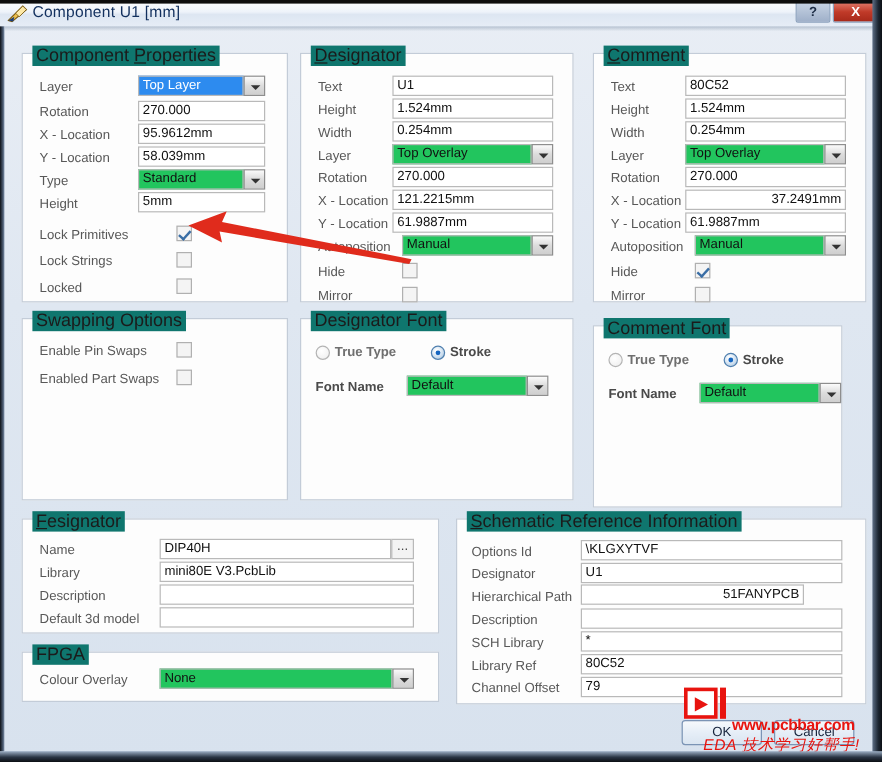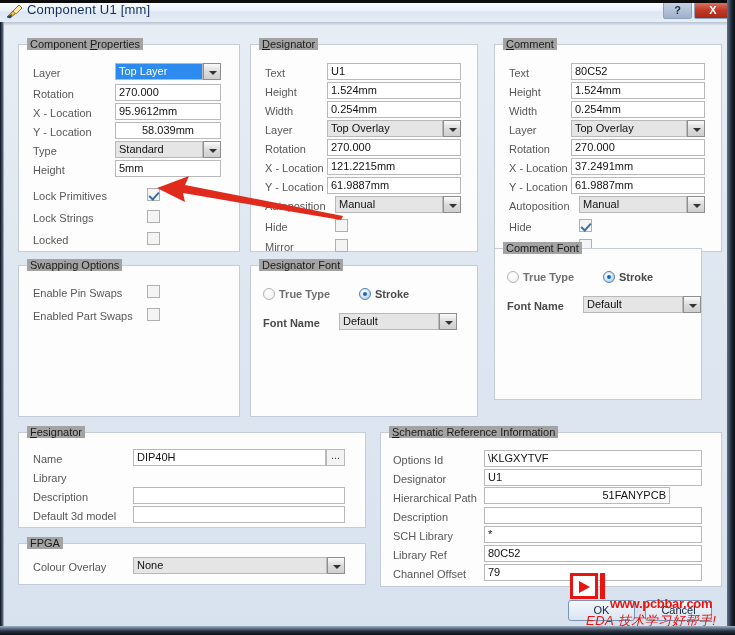--- a/index.html
+++ b/index.html
@@ -56,38 +56,38 @@
   }
   
   .group{
     position:absolute;
     border:1px solid #c3ccd8;
     background:#fdfdfd;
     box-sizing:border-box;
   }
   .group-title{
     position:absolute;top:-7px;left:8px;
-    background:#a3a3a3;padding:0 3px;
-    font-size:11px;color:#1b1b1b;white-space:nowrap;
+    background:#0f766e;padding:0 3px;
+    font-size:15px;color:#1b1b1b;white-space:nowrap;
   }
   .group-title u{text-decoration:underline;}
   
   .lbl{
     position:absolute;font-size:11px;color:#585858;white-space:nowrap;
   }
   .field{
     position:absolute;box-sizing:border-box;
     border:1px solid #b9b9b9;background:#ffffff;
     height:17px;line-height:15px;font-size:11px;color:#111;
     padding:0 3px;white-space:nowrap;overflow:hidden;
   }
   .combo{position:absolute;box-sizing:border-box;height:17px;}
   .combo .cbox{
     position:absolute;left:0;top:0;right:18px;height:17px;box-sizing:border-box;
-    border:1px solid #b9b9b9;background:#e5e5e5;
+    border:1px solid #b9b9b9;background:#22c55e;
     line-height:15px;font-size:11px;color:#111;padding:0 3px;
     white-space:nowrap;overflow:hidden;
   }
   .combo.sel .cbox{background:#2d8bef;color:#fff;}
   .combo .cbtn{
     position:absolute;right:0;top:0;width:18px;height:17px;box-sizing:border-box;
     border:1px solid #8e8e8e;
     background:linear-gradient(180deg,#fbfbfb,#dcdcdc 50%,#cfcfcf);
   }
   .combo .cbtn:after{
@@ -180,21 +180,21 @@
       <div class="cbtn"></div>
     </div>
 
     <span class="lbl" style="left:14px;top:43px;">Rotation</span>
     <div class="field" style="left:96px;top:39px;width:106px;">270.000</div>
 
     <span class="lbl" style="left:14px;top:62px;">X - Location</span>
     <div class="field" style="left:96px;top:58px;width:106px;">95.9612mm</div>
 
     <span class="lbl" style="left:14px;top:81px;">Y - Location</span>
-    <div class="field" style="left:96px;top:77px;width:106px;text-align:center;">58.039mm</div>
+    <div class="field" style="left:96px;top:77px;width:106px;">58.039mm</div>
 
     <span class="lbl" style="left:14px;top:100px;">Type</span>
     <div class="combo" style="left:96px;top:96px;width:106px;">
       <div class="cbox">Standard</div>
       <div class="cbtn"></div>
     </div>
 
     <span class="lbl" style="left:14px;top:119px;">Height</span>
     <div class="field" style="left:96px;top:115px;width:106px;">5mm</div>
 
@@ -263,21 +263,21 @@
     <span class="lbl" style="left:14px;top:79px;">Layer</span>
     <div class="combo" style="left:76px;top:75px;width:134px;">
       <div class="cbox">Top Overlay</div>
       <div class="cbtn"></div>
     </div>
 
     <span class="lbl" style="left:14px;top:98px;">Rotation</span>
     <div class="field" style="left:76px;top:94px;width:134px;">270.000</div>
 
     <span class="lbl" style="left:14px;top:117px;">X - Location</span>
-    <div class="field" style="left:76px;top:113px;width:134px;">37.2491mm</div>
+    <div class="field" style="left:76px;top:113px;width:134px;text-align:right;">37.2491mm</div>
 
     <span class="lbl" style="left:14px;top:136px;">Y - Location</span>
     <div class="field" style="left:76px;top:132px;width:134px;">61.9887mm</div>
 
     <span class="lbl" style="left:14px;top:155px;">Autoposition</span>
     <div class="combo" style="left:84px;top:151px;width:126px;">
       <div class="cbox">Manual</div>
       <div class="cbtn"></div>
     </div>
 
@@ -307,21 +307,21 @@
     <div class="radio on" style="left:108px;top:22px;"></div>
     <span class="radio-lbl" style="left:124px;top:22px;">Stroke</span>
 
     <span class="radio-lbl" style="left:12px;top:51px;">Font Name</span>
     <div class="combo" style="left:88px;top:47px;width:118px;">
       <div class="cbox">Default</div>
       <div class="cbtn"></div>
     </div>
   </div>
 
-  <div class="group" style="left:494px;top:248px;width:208px;height:152px;">
+  <div class="group" style="left:494px;top:271px;width:208px;height:152px;">
     <span class="group-title">Comment Font</span>
 
     <div class="radio" style="left:12px;top:22px;"></div>
     <span class="radio-lbl dim" style="left:28px;top:22px;">True Type</span>
 
     <div class="radio on" style="left:108px;top:22px;"></div>
     <span class="radio-lbl" style="left:124px;top:22px;">Stroke</span>
 
     <span class="radio-lbl" style="left:12px;top:51px;">Font Name</span>
     <div class="combo" style="left:88px;top:47px;width:118px;">
@@ -331,20 +331,21 @@
   </div>
 
   <div class="group" style="left:18px;top:432px;width:348px;height:96px;">
     <span class="group-title"><u>F</u><span>esignator</span></span>
 
     <span class="lbl" style="left:14px;top:20px;">Name</span>
     <div class="field" style="left:114px;top:16px;width:193px;">DIP40H</div>
     <div class="ellipsis-btn" style="left:307px;top:16px;">...</div>
 
     <span class="lbl" style="left:14px;top:39px;">Library</span>
+    <div class="field" style="left:114px;top:35px;width:212px;">mini80E V3.PcbLib</div>
 
     <span class="lbl" style="left:14px;top:58px;">Description</span>
     <div class="field" style="left:114px;top:54px;width:212px;"></div>
 
     <span class="lbl" style="left:14px;top:77px;">Default 3d model</span>
     <div class="field" style="left:114px;top:73px;width:212px;"></div>
   </div>
 
   <div class="group" style="left:18px;top:543px;width:348px;height:42px;">
     <span class="group-title">FPGA</span>

